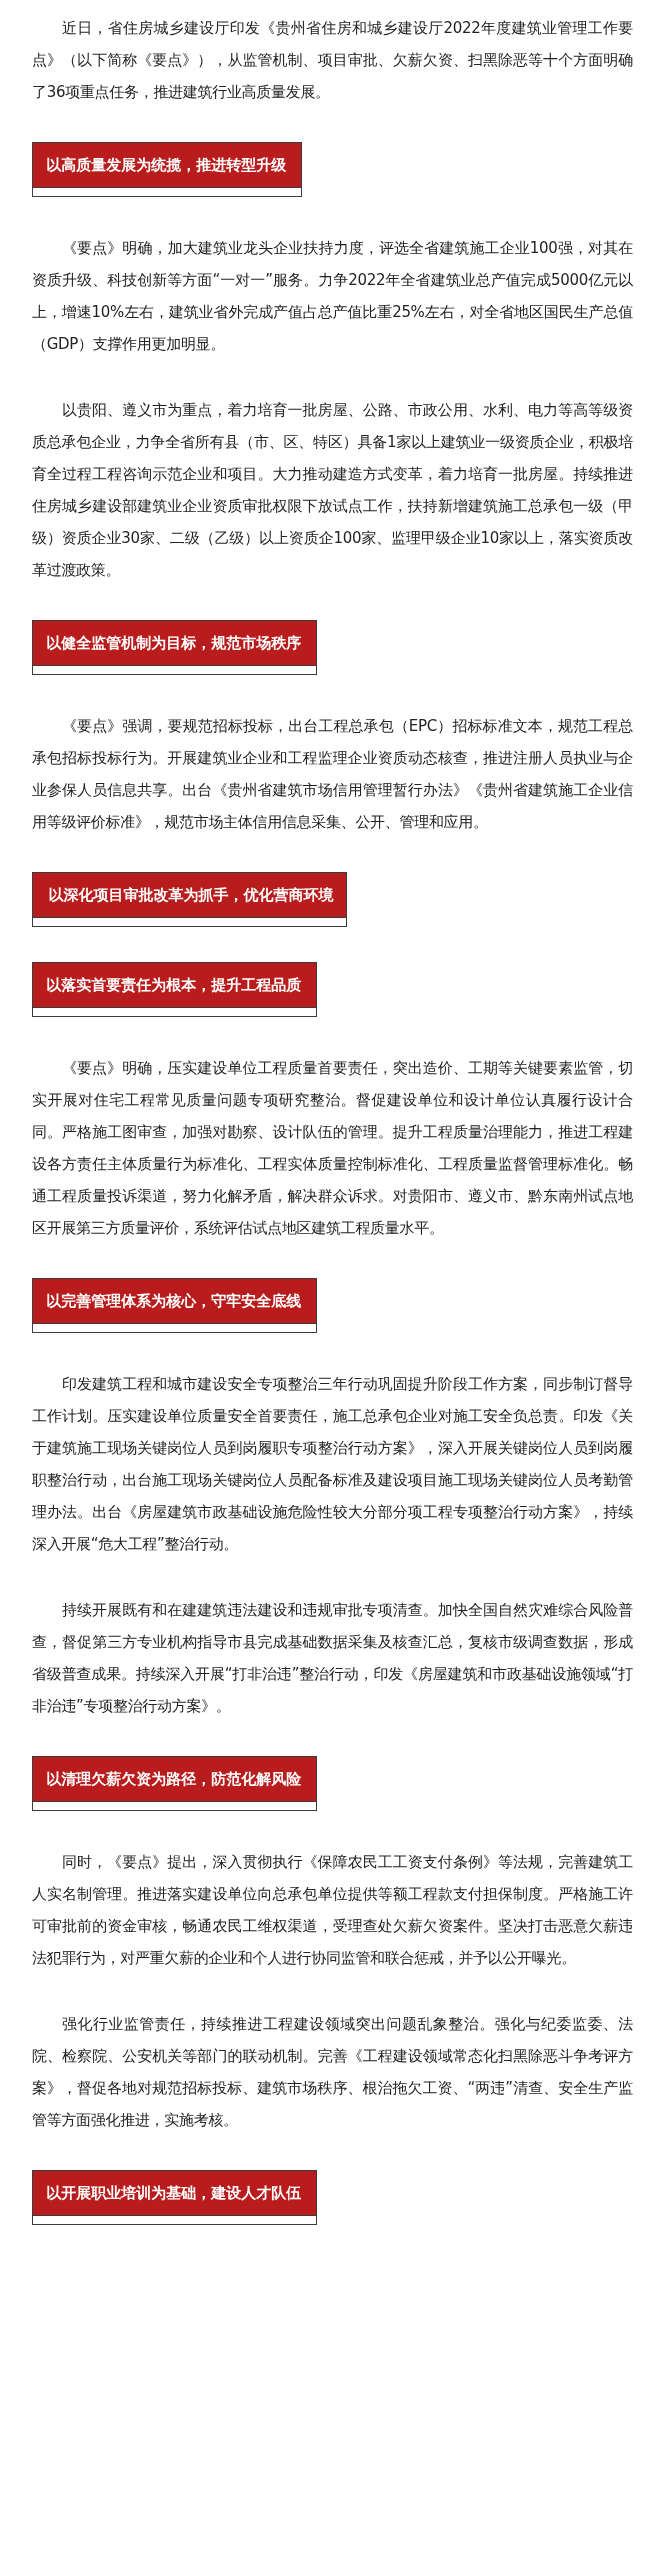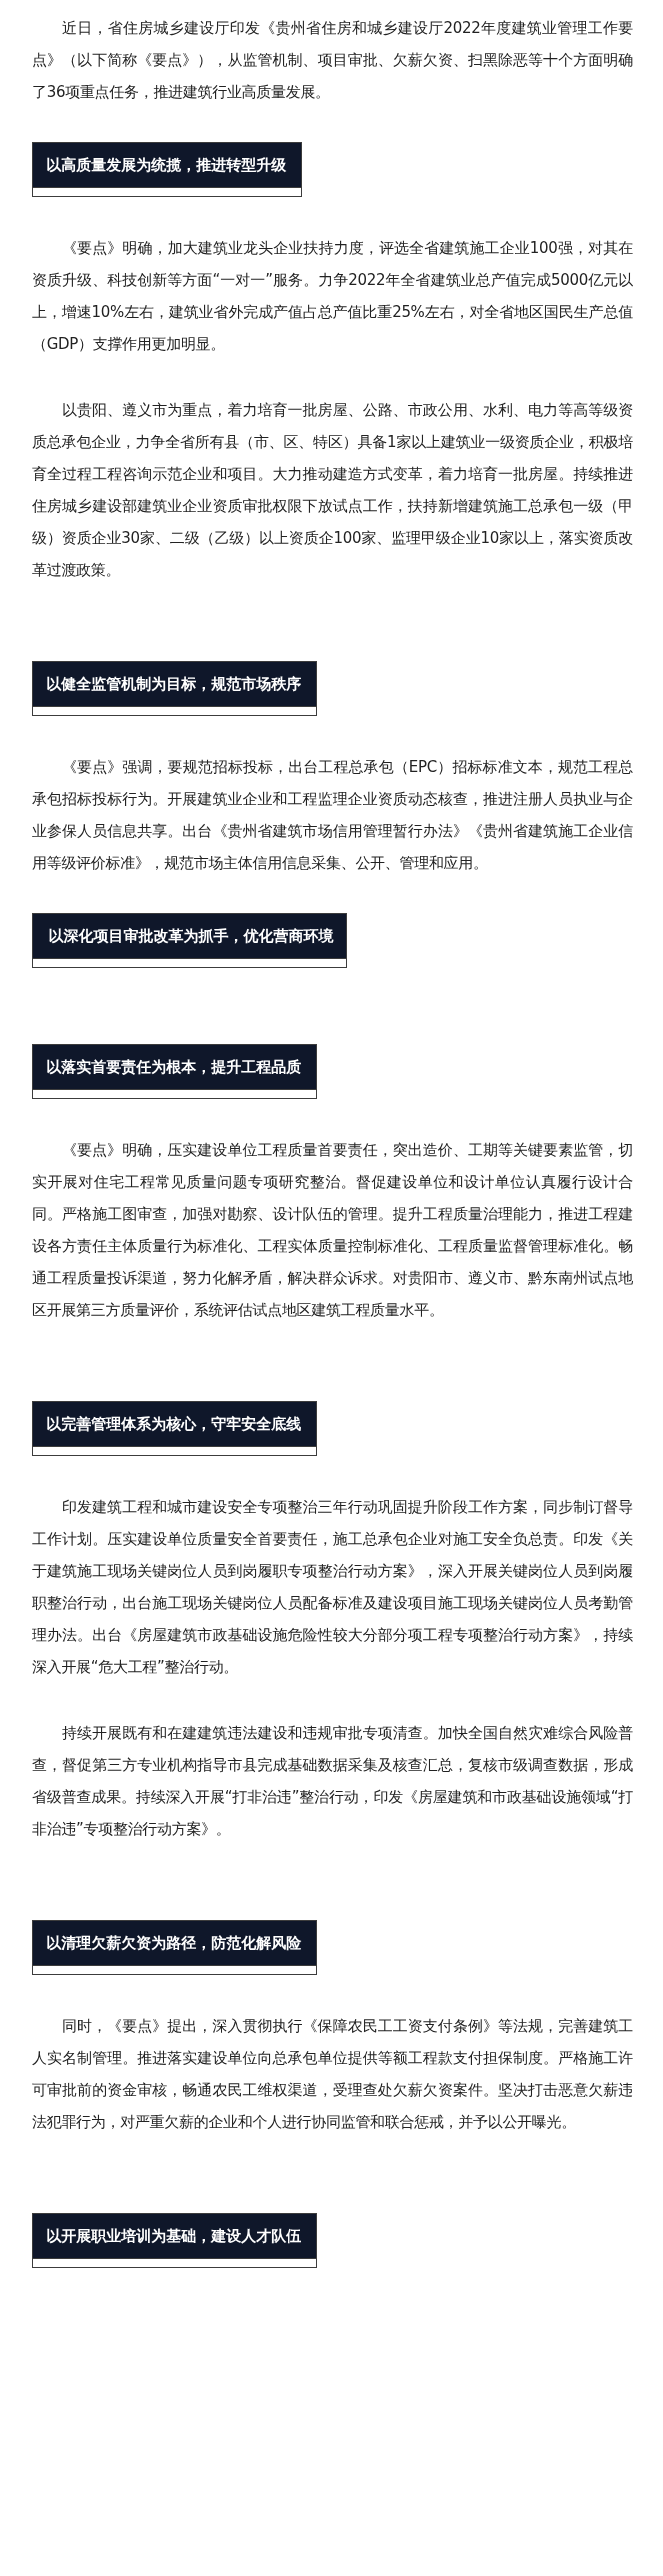--- a/index.html
+++ b/index.html
@@ -23,31 +23,31 @@
     letter-spacing: -0.3px;
   }
   .heading-box {
     display: inline-block;
     border: 0.9px solid #3c3c3c;
     background: #ffffff;
     margin: 0 0 35px 0;
     box-sizing: border-box;
   }
   .heading-box .bar {
-    background: #0f172a;
+    background: #b91c1c;
     color: #ffffff;
     font-weight: bold;
     font-size: 15px;
     line-height: 30px;
     padding: 7px 12.4px 7px 13.3px;
     border-bottom: 0.9px solid #3c3c3c;
   }
   .heading-box .strip { height: 8px; background: #ffffff; }
   .w1 { width: 270px; }
-  .w2 { width: 285px; margin-top: 41px; }
+  .w2 { width: 285px; }
   .w3 { width: 315px; text-align: right; }
   .w4 { width: 300px; }
   .side-panel {
     position: absolute;
     right: 0;
     top: 2378px;
     width: 3.5px;
     height: 159px;
     border: 0.9px solid #dddddd;
     border-right: none;
@@ -100,20 +100,21 @@
   <p class="para">持续开展既有和在建建筑违法建设和违规审批专项清查。加快全国自然灾难综合风险普查，督促第三方专业机构指导市县完成基础数据采集及核查汇总，复核市级调查数据，形成省级普查成果。持续深入开展“打非治违”整治行动，印发《房屋建筑和市政基础设施领域“打非治违”专项整治行动方案》。</p>
 
   
   <div class="heading-box w2">
     <div class="bar">以清理欠薪欠资为路径，防范化解风险</div>
     <div class="strip"></div>
   </div>
   <p class="para">同时，《要点》提出，深入贯彻执行《保障农民工工资支付条例》等法规，完善建筑工人实名制管理。推进落实建设单位向总承包单位提供等额工程款支付担保制度。严格施工许可审批前的资金审核，畅通农民工维权渠道，受理查处欠薪欠资案件。坚决打击恶意欠薪违法犯罪行为，对严重欠薪的企业和个人进行协同监管和联合惩戒，并予以公开曝光。</p>
 
   
+  <p class="para">强化行业监管责任，持续推进工程建设领域突出问题乱象整治。强化与纪委监委、法院、检察院、公安机关等部门的联动机制。完善《工程建设领域常态化扫黑除恶斗争考评方案》，督促各地对规范招标投标、建筑市场秩序、根治拖欠工资、“两违”清查、安全生产监管等方面强化推进，实施考核。</p>
 
   
   <div class="heading-box w2">
     <div class="bar">以开展职业培训为基础，建设人才队伍</div>
     <div class="strip"></div>
   </div>
   
 
   
   

